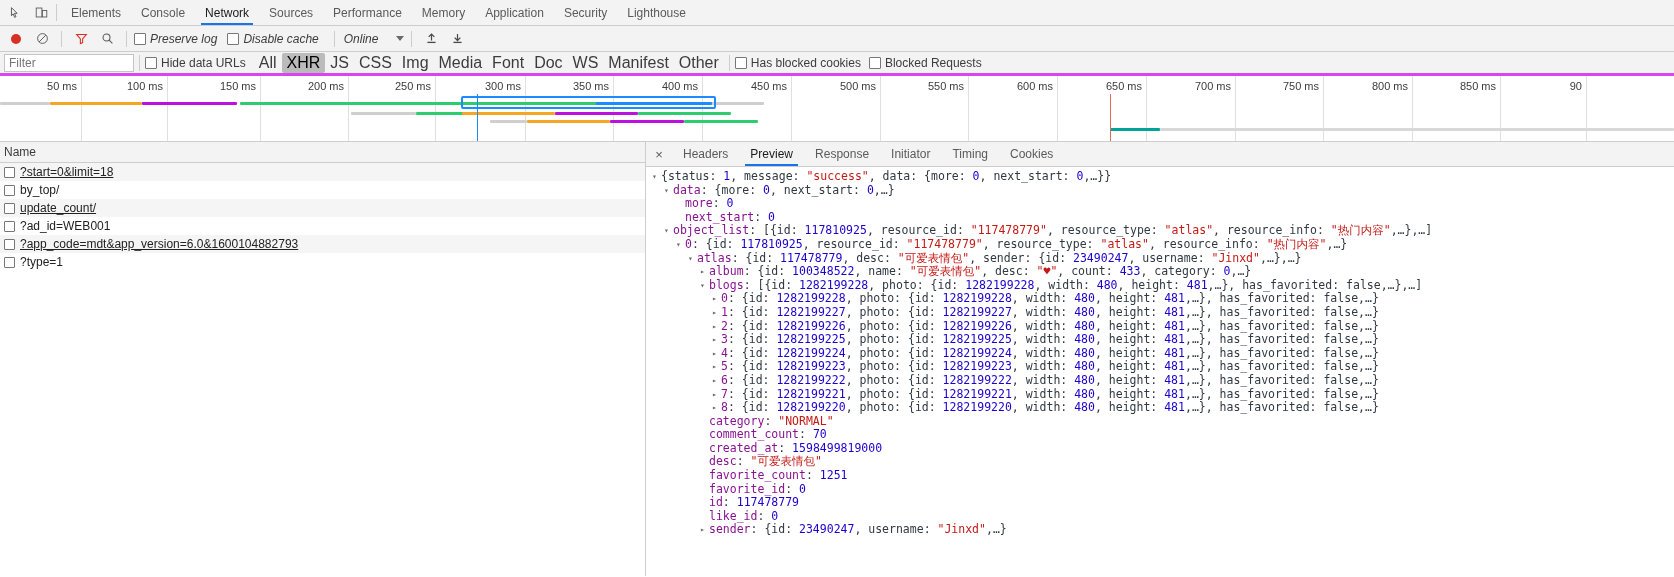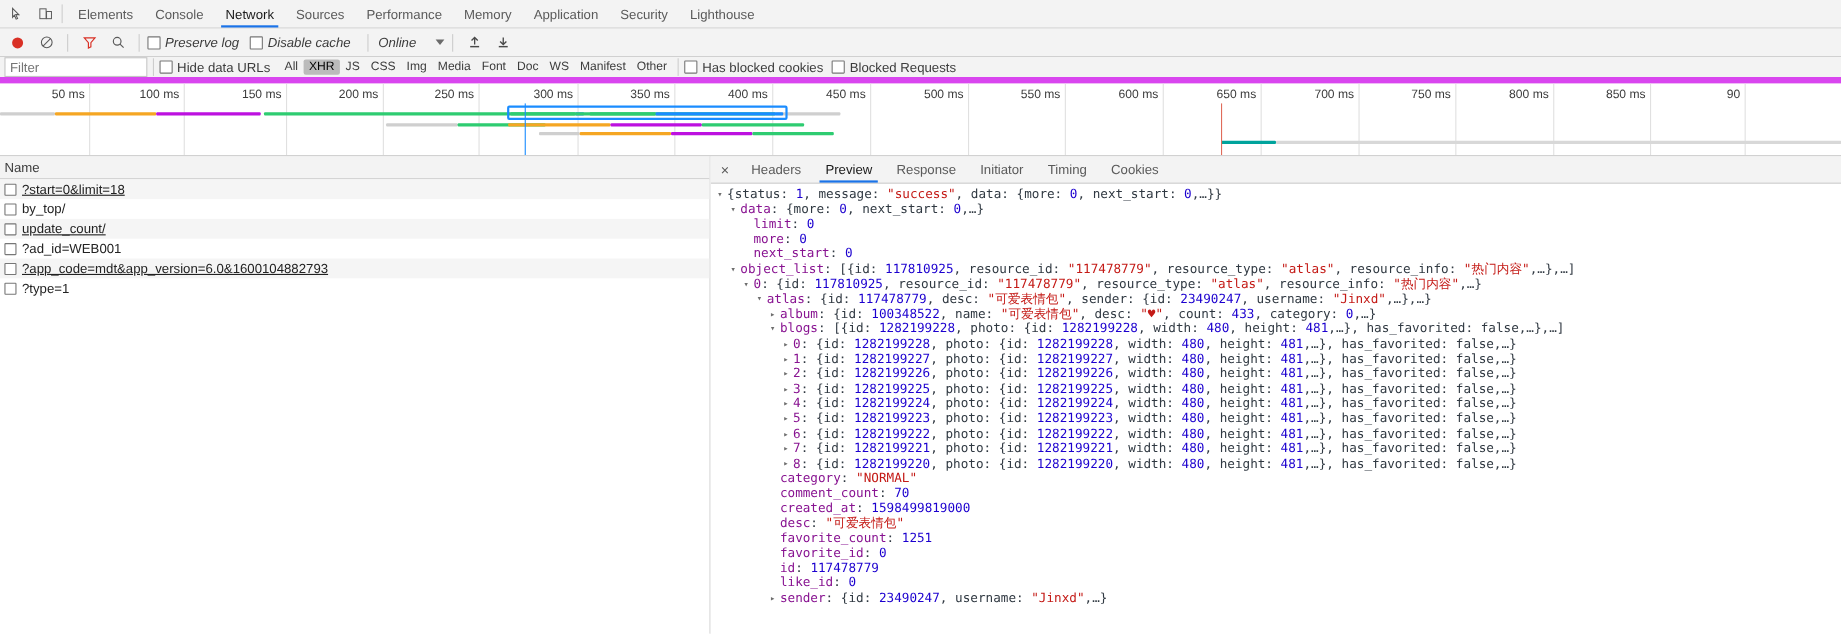--- a/index.html
+++ b/index.html
@@ -89,36 +89,36 @@
     width: 0; height: 0;
     border-left: 4px solid transparent;
     border-right: 4px solid transparent;
     border-top: 5px solid #6b6b6b;
   }
 
   
   .filter-bar {
     height: 24px;
     display: flex; align-items: center;
-    border-bottom: 6px solid #d946ef;
+    border-bottom: 3px solid #d946ef;
     background: #f3f3f3;
     padding: 0 4px;
   }
   .filter-input {
     width: 130px; height: 18px;
     border: 1px solid #c4c4c4;
     background: #fff;
     font-size: 12px;
     color: #8b8b8b;
     padding: 0 4px;
     font-family: "Liberation Sans", sans-serif;
     outline: none;
   }
   .type-chip {
-    font-size: 11px;
+    font-size: 16px;
     color: #3c3c3c;
     padding: 1px 5px;
     border-radius: 2px;
     white-space: nowrap;
     text-align: right;
   }
   .type-chip.active { background: #bbb; color: #000000; }
 
   
   .overview {
@@ -459,21 +459,20 @@
       <div class="d-tab">Headers</div>
       <div class="d-tab active">Preview</div>
       <div class="d-tab">Response</div>
       <div class="d-tab">Initiator</div>
       <div class="d-tab">Timing</div>
       <div class="d-tab">Cookies</div>
     </div>
     <div class="json-view" id="json-view">
         <div class="jrow" style="padding-left: 0px;"><span class="tri">▾</span><span><span class="plain">{status: </span><span class="num">1</span><span class="plain">, message: </span><span class="str">"success"</span><span class="plain">, data: {more: </span><span class="num">0</span><span class="plain">, next_start: </span><span class="num">0</span><span class="plain">,…}}</span></span></div>
         <div class="jrow" style="padding-left: 12px;"><span class="tri">▾</span><span><span class="k">data</span><span class="plain">: {more: </span><span class="num">0</span><span class="plain">, next_start: </span><span class="num">0</span><span class="plain">,…}</span></span></div>
-        <div class="jrow" style="padding-left: 24px;"><span class="tri"></span><span><span class="k">limit</span><span class="plain">: </span><span class="num">0</span></span></div>
         <div class="jrow" style="padding-left: 24px;"><span class="tri"></span><span><span class="k">more</span><span class="plain">: </span><span class="num">0</span></span></div>
         <div class="jrow" style="padding-left: 24px;"><span class="tri"></span><span><span class="k">next_start</span><span class="plain">: </span><span class="num">0</span></span></div>
         <div class="jrow" style="padding-left: 12px;"><span class="tri">▾</span><span><span class="k">object_list</span><span class="plain">: [{id: </span><span class="num">117810925</span><span class="plain">, resource_id: </span><span class="str">"117478779"</span><span class="plain">, resource_type: </span><span class="str">"atlas"</span><span class="plain">, resource_info: </span><span class="str">"热门内容"</span><span class="plain">,…},…]</span></span></div>
         <div class="jrow" style="padding-left: 24px;"><span class="tri">▾</span><span><span class="k">0</span><span class="plain">: {id: </span><span class="num">117810925</span><span class="plain">, resource_id: </span><span class="str">"117478779"</span><span class="plain">, resource_type: </span><span class="str">"atlas"</span><span class="plain">, resource_info: </span><span class="str">"热门内容"</span><span class="plain">,…}</span></span></div>
         <div class="jrow" style="padding-left: 36px;"><span class="tri">▾</span><span><span class="k">atlas</span><span class="plain">: {id: </span><span class="num">117478779</span><span class="plain">, desc: </span><span class="str">"可爱表情包"</span><span class="plain">, sender: {id: </span><span class="num">23490247</span><span class="plain">, username: </span><span class="str">"Jinxd"</span><span class="plain">,…},…}</span></span></div>
         <div class="jrow" style="padding-left: 48px;"><span class="tri">▸</span><span><span class="k">album</span><span class="plain">: {id: </span><span class="num">100348522</span><span class="plain">, name: </span><span class="str">"可爱表情包"</span><span class="plain">, desc: </span><span class="str">"♥"</span><span class="plain">, count: </span><span class="num">433</span><span class="plain">, category: </span><span class="num">0</span><span class="plain">,…}</span></span></div>
         <div class="jrow" style="padding-left: 48px;"><span class="tri">▾</span><span><span class="k">blogs</span><span class="plain">: [{id: </span><span class="num">1282199228</span><span class="plain">, photo: {id: </span><span class="num">1282199228</span><span class="plain">, width: </span><span class="num">480</span><span class="plain">, height: </span><span class="num">481</span><span class="plain">,…}, has_favorited: </span><span class="plain">false,…},…]</span></span></div>
         <div class="jrow" style="padding-left: 60px;"><span class="tri">▸</span><span><span class="k">0</span><span class="plain">: {id: </span><span class="num">1282199228</span><span class="plain">, photo: {id: </span><span class="num">1282199228</span><span class="plain">, width: </span><span class="num">480</span><span class="plain">, height: </span><span class="num">481</span><span class="plain">,…}, has_favorited: false,…}</span></span></div>
         <div class="jrow" style="padding-left: 60px;"><span class="tri">▸</span><span><span class="k">1</span><span class="plain">: {id: </span><span class="num">1282199227</span><span class="plain">, photo: {id: </span><span class="num">1282199227</span><span class="plain">, width: </span><span class="num">480</span><span class="plain">, height: </span><span class="num">481</span><span class="plain">,…}, has_favorited: false,…}</span></span></div>
         <div class="jrow" style="padding-left: 60px;"><span class="tri">▸</span><span><span class="k">2</span><span class="plain">: {id: </span><span class="num">1282199226</span><span class="plain">, photo: {id: </span><span class="num">1282199226</span><span class="plain">, width: </span><span class="num">480</span><span class="plain">, height: </span><span class="num">481</span><span class="plain">,…}, has_favorited: false,…}</span></span></div>

